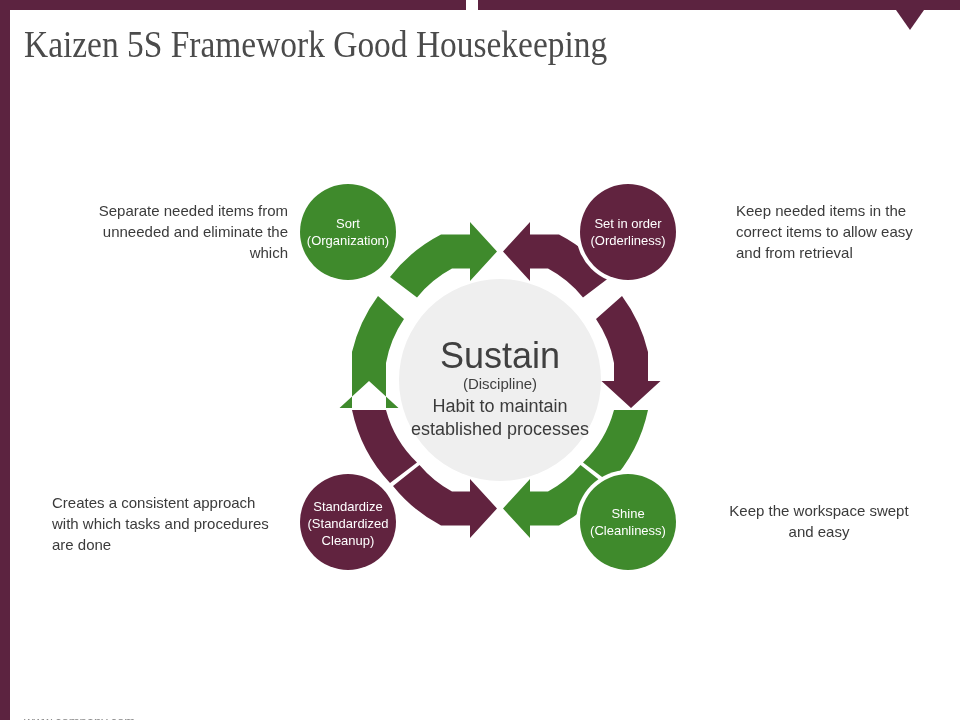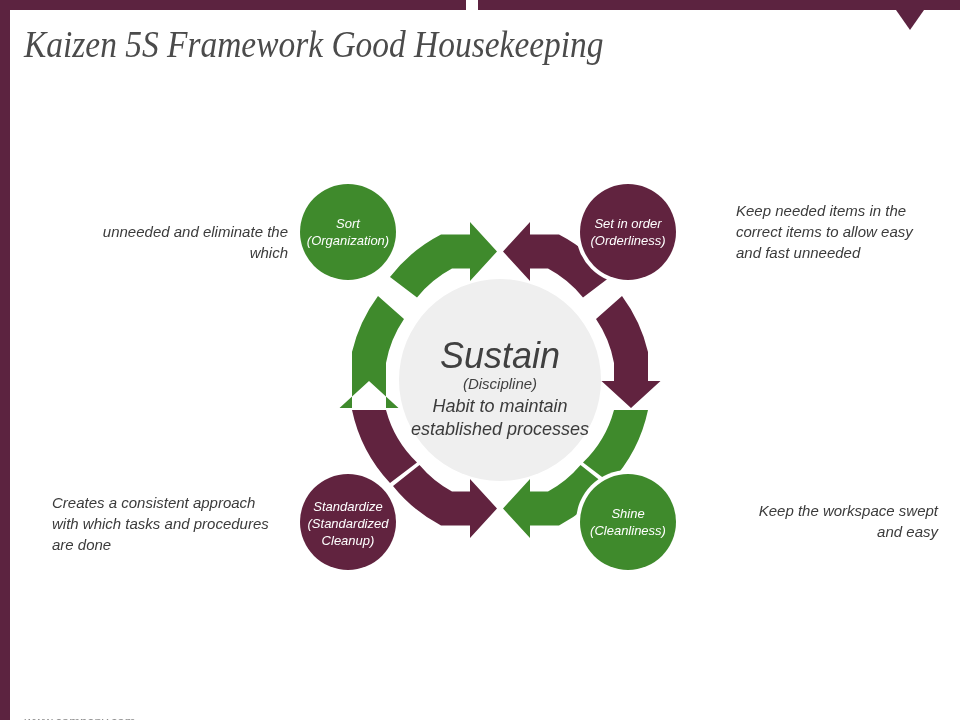--- a/index.html
+++ b/index.html
@@ -6,21 +6,20 @@
   body{
     width:960px;height:720px;
     background:#ffffff;
     font-family:"Liberation Sans", sans-serif;
     overflow:hidden;
     position:relative;
   }
   .slide{
     position:absolute;inset:0;
     background:#ffffff;
-    font-style:italic;
   }
   
   .frame-left{
     position:absolute;left:0;top:0;width:10px;height:720px;
     background:#5c2340;
   }
   .frame-top{
     position:absolute;left:10px;top:0;width:950px;height:10px;
     background:#5c2340;
   }
@@ -59,21 +58,21 @@
 
   .caption{
     position:absolute;
     font-size:15px;
     line-height:21px;
     color:#3b3b3b;
   }
   .cap-tl{left:60px;top:200px;width:228px;text-align:right;}
   .cap-tr{left:736px;top:200px;width:238px;text-align:left;}
   .cap-bl{left:52px;top:492px;width:236px;}
-  .cap-br{left:700px;top:500px;width:238px;text-align:right;}
+  .cap-br{left:700px;top:500px;width:238px;text-align:center;}
 
   .node-label{
     font-family:"Liberation Sans", sans-serif;
     fill:#ffffff;
     font-size:13px;
     text-anchor:middle;
   }
   .center-title{
     font-family:"Liberation Sans", sans-serif;
     fill:#404040;
@@ -239,29 +238,29 @@
     <g>
       <circle cx="628" cy="522" r="52" fill="#ffffff"></circle>
       <circle cx="628" cy="522" r="48" fill="#3f8a2c"></circle>
       <text class="node-label" x="628" y="518">Shine</text>
       <text class="node-label" x="628" y="535">(Cleanliness)</text>
     </g>
 
   </svg>
 
   <div class="caption cap-tl">
-    <br>
+    <span>Separate needed items from</span><br>
     <span>unneeded and eliminate the</span><br>
     <span>which</span>
   </div>
 
   <div class="caption cap-tr">
     <span>Keep needed items in the</span><br>
     <span>correct items to allow easy</span><br>
-    <span>and fast unneeded</span>
+    <span>and from retrieval</span>
   </div>
 
   <div class="caption cap-bl">
     <span>Creates a consistent approach</span><br>
     <span>with which tasks and procedures</span><br>
     <span>are done</span>
   </div>
 
   <div class="caption cap-br">
     <span>Keep the workspace swept</span><br>

